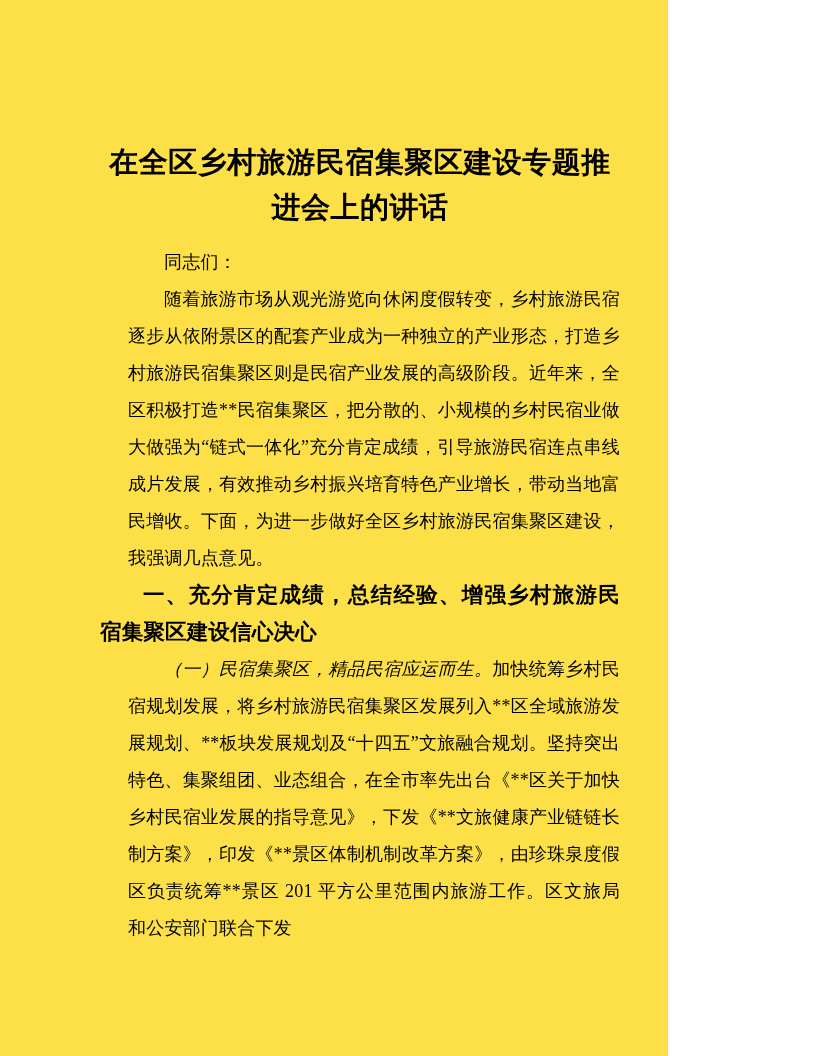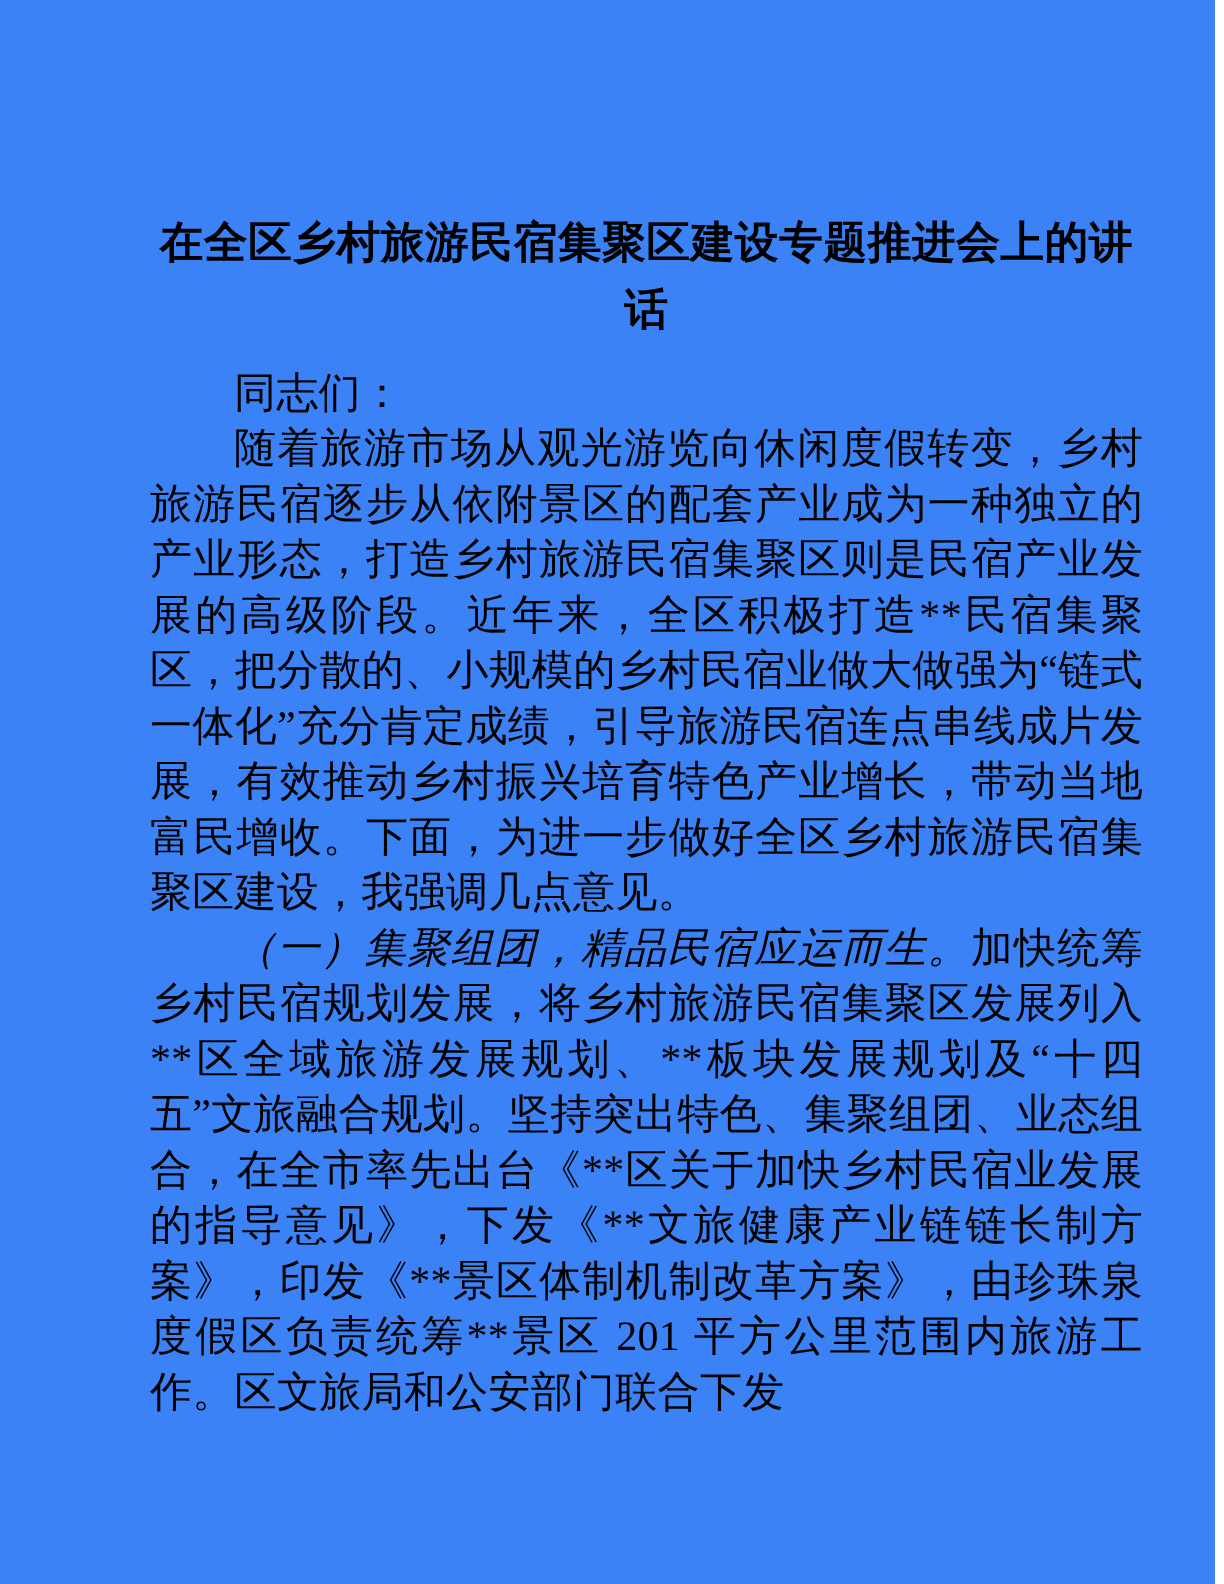--- a/index.html
+++ b/index.html
@@ -3,45 +3,46 @@
 <meta charset="utf-8">
 <style>
   * { margin: 0; padding: 0; box-sizing: border-box; }
   html, body {
     width: 816px;
     height: 1056px;
     background: #ffffff;
     overflow: hidden;
   }
   .page {
-    width: 810px;
+    width: 668px;
     height: 1056px;
-    background: #3b82f6;
+    background: #fde047;
     color: #000000;
     padding: 140px 48px 0 100px;
     font-family: "Liberation Serif", serif;
   }
   .doc-title {
     font-family: "Liberation Serif", serif;
     font-size: 29px;
     line-height: 45px;
     font-weight: 700;
     text-align: center;
     color: #000000;
     margin-bottom: 14px;
     letter-spacing: 0.5px;
   }
   .para {
-    font-size: 28px;
+    font-size: 18px;
     line-height: 37px;
     color: #000000;
     text-indent: 2em;
     text-align: justify;
     text-justify: inter-character;
     letter-spacing: 0.2px;
+    margin-left: 28px;
   }
   .section-heading {
     font-family: "Liberation Sans", sans-serif;
     font-size: 21.5px;
     line-height: 37px;
     font-weight: 700;
     color: #000000;
     text-indent: 2em;
     text-align: justify;
     text-justify: inter-character;
@@ -55,17 +56,18 @@
 </head>
 <body>
 
 <div class="page">
   <h1 class="doc-title">在全区乡村旅游民宿集聚区建设专题推进会上的讲话</h1>
 
   <p class="para">同志们：</p>
 
   <p class="para">随着旅游市场从观光游览向休闲度假转变，乡村旅游民宿逐步从依附景区的配套产业成为一种独立的产业形态，打造乡村旅游民宿集聚区则是民宿产业发展的高级阶段。近年来，全区积极打造**民宿集聚区，把分散的、小规模的乡村民宿业做大做强为“链式一体化”充分肯定成绩，引导旅游民宿连点串线成片发展，有效推动乡村振兴培育特色产业增长，带动当地富民增收。下面，为进一步做好全区乡村旅游民宿集聚区建设，我强调几点意见。</p>
 
+  <h2 class="section-heading">一、充分肯定成绩，总结经验、增强乡村旅游民宿集聚区建设信心决心</h2>
 
   <p class="para">
-    <span class="kai-lead">（一）集聚组团，精品民宿应运而生。</span><span>加快统筹乡村民宿规划发展，将乡村旅游民宿集聚区发展列入**区全域旅游发展规划、**板块发展规划及“十四五”文旅融合规划。坚持突出特色、集聚组团、业态组合，在全市率先出台《**区关于加快乡村民宿业发展的指导意见》，下发《**文旅健康产业链链长制方案》，印发《**景区体制机制改革方案》，由珍珠泉度假区负责统筹**景区 201 平方公里范围内旅游工作。区文旅局和公安部门联合下发</span>
+    <span class="kai-lead">（一）民宿集聚区，精品民宿应运而生。</span><span>加快统筹乡村民宿规划发展，将乡村旅游民宿集聚区发展列入**区全域旅游发展规划、**板块发展规划及“十四五”文旅融合规划。坚持突出特色、集聚组团、业态组合，在全市率先出台《**区关于加快乡村民宿业发展的指导意见》，下发《**文旅健康产业链链长制方案》，印发《**景区体制机制改革方案》，由珍珠泉度假区负责统筹**景区 201 平方公里范围内旅游工作。区文旅局和公安部门联合下发</span>
   </p>
 </div>
 
 </body></html>

